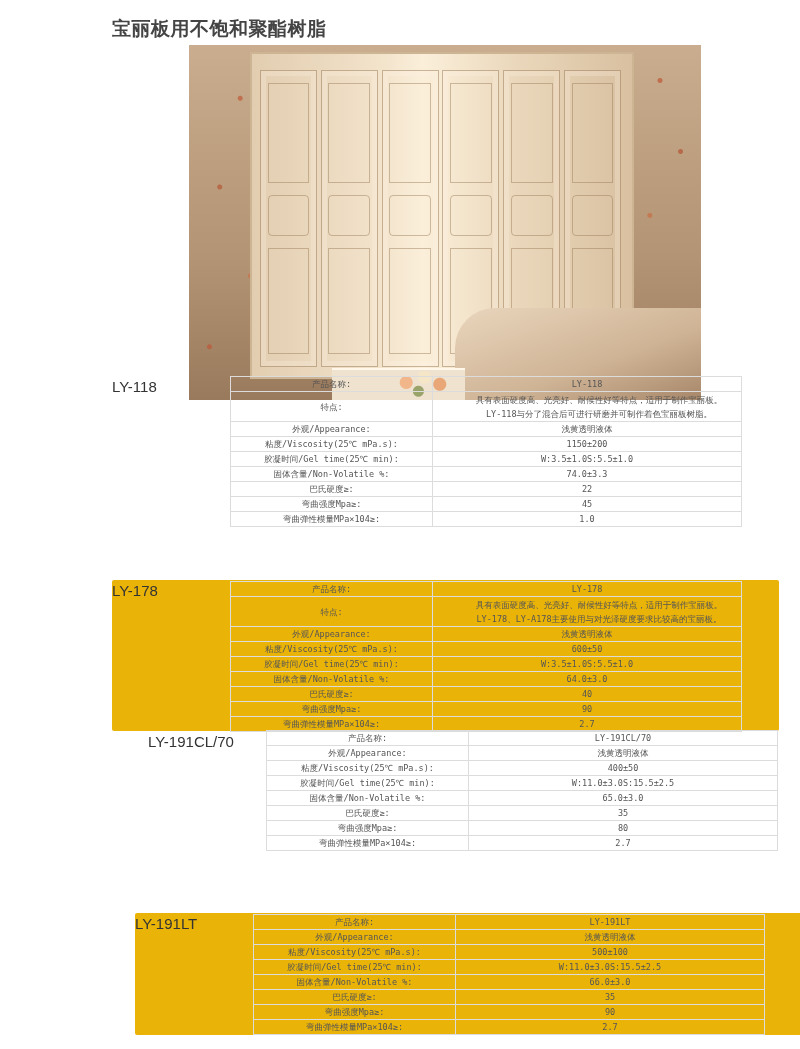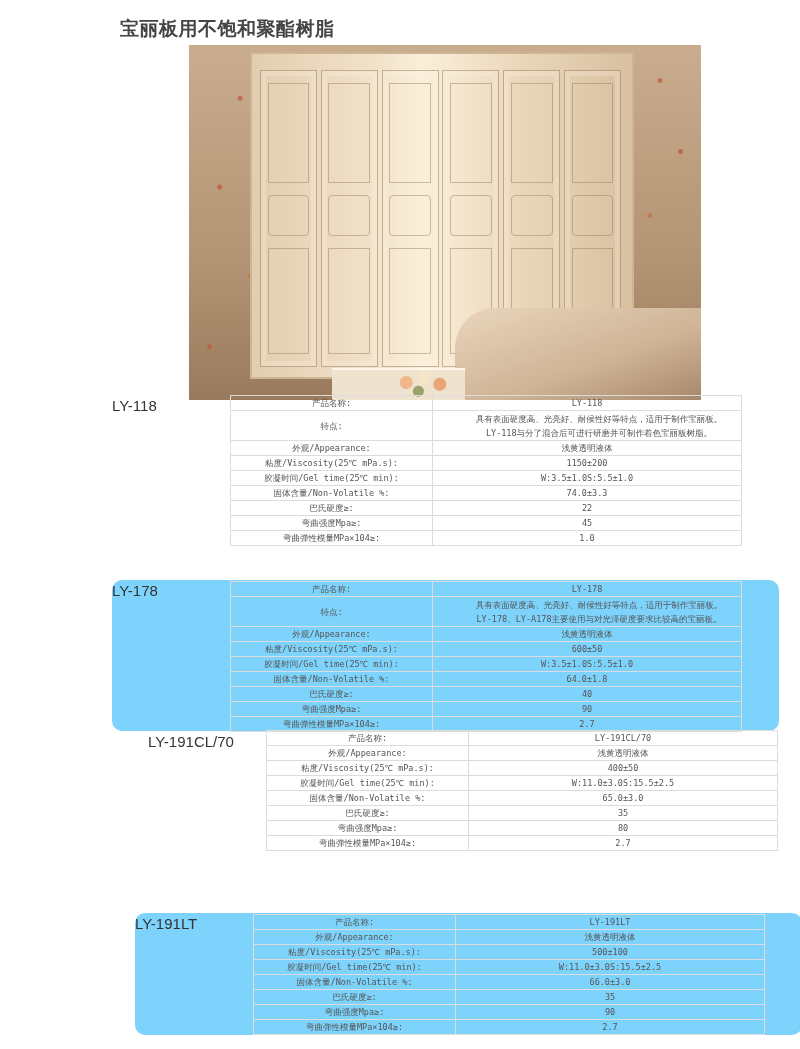--- a/index.html
+++ b/index.html
@@ -1,21 +1,21 @@
 <!DOCTYPE html>
 <html><head>
   <meta charset="utf-8">
   <style>
     * { box-sizing: border-box; margin: 0; padding: 0; }
     html, body { width: 800px; height: 1049px; background: #ffffff; overflow: hidden; }
     body { position: relative; font-family: "DejaVu Sans", "Liberation Sans", sans-serif; color: #333; }
 
     .page-title {
       position: absolute; left: 112px; top: 16px;
-      font-size: 19px; font-weight: bold; color: #444; letter-spacing: 0.5px; margin-left: 8px;
+      font-size: 19px; font-weight: bold; color: #444; letter-spacing: 0.5px;
     }
 
     .photo {
       position: absolute; left: 189px; top: 45px; width: 512px; height: 355px;
       overflow: hidden;
       background: linear-gradient(180deg, #b79a7a 0%, #a88a6a 50%, #8a6d50 100%);
     }
     .photo .wall {
       position: absolute; inset: 0;
       background:
@@ -53,21 +53,21 @@
     .photo .flowers {
       position: absolute; left: 40%; bottom: 0; width: 12%; height: 10%;
       background:
         radial-gradient(circle at 20% 50%, #f1b78b 0 6px, transparent 7px),
         radial-gradient(circle at 50% 35%, #f6e6c8 0 6px, transparent 7px),
         radial-gradient(circle at 75% 55%, #e9a677 0 6px, transparent 7px),
         radial-gradient(circle at 40% 75%, #9aa46a 0 5px, transparent 6px);
     }
 
     .product-block { position: absolute; left: 112px; width: 667px; }
-    .product-block.shaded { background: #7dd3fc; border-radius: 10px; text-decoration: underline; }
+    .product-block.shaded { background: #eab308; border-radius: 2px; text-decoration: underline; }
     .product-name {
       position: absolute; left: 0; top: 2px;
       font-family: "Liberation Sans", "DejaVu Sans", sans-serif;
       font-size: 15px; color: #333;
     }
 
     table.spec {
       position: absolute; left: 118px; width: 512px;
       border-collapse: collapse; table-layout: fixed;
       font-family: "DejaVu Sans Mono", "Liberation Mono", monospace;
@@ -119,21 +119,21 @@
         <div class="panel-top"></div>
         <div class="panel-mid"></div>
         <div class="panel-bot"></div>
       </div>
   </div>
   <div class="bed"></div>
   <div class="table"></div>
   <div class="flowers"></div>
 </div>
 
-<section class="product-block" style="top:395px;height:150px;">
+<section class="product-block" style="top:376px;height:150px;">
   <div class="product-name">LY-118</div>
   <table class="spec" style="top:0;">
     <tbody>
         <tr>
           <td class="label">产品名称:</td>
           <td class="value">LY-118</td>
         </tr>
     <tr style="height:30px;">
           <td class="label">特点:</td>
           <td class="value multi">
@@ -195,21 +195,21 @@
     <tr>
           <td class="label">粘度/Viscosity(25℃ mPa.s):</td>
           <td class="value">600±50</td>
         </tr>
     <tr>
           <td class="label">胶凝时间/Gel time(25℃ min):</td>
           <td class="value">W:3.5±1.0S:5.5±1.0</td>
         </tr>
     <tr>
           <td class="label">固体含量/Non-Volatile %:</td>
-          <td class="value">64.0±1.8</td>
+          <td class="value">64.0±3.0</td>
         </tr>
     <tr>
           <td class="label">巴氏硬度≥:</td>
           <td class="value">40</td>
         </tr>
     <tr>
           <td class="label">弯曲强度Mpa≥:</td>
           <td class="value">90</td>
         </tr>
     <tr>

